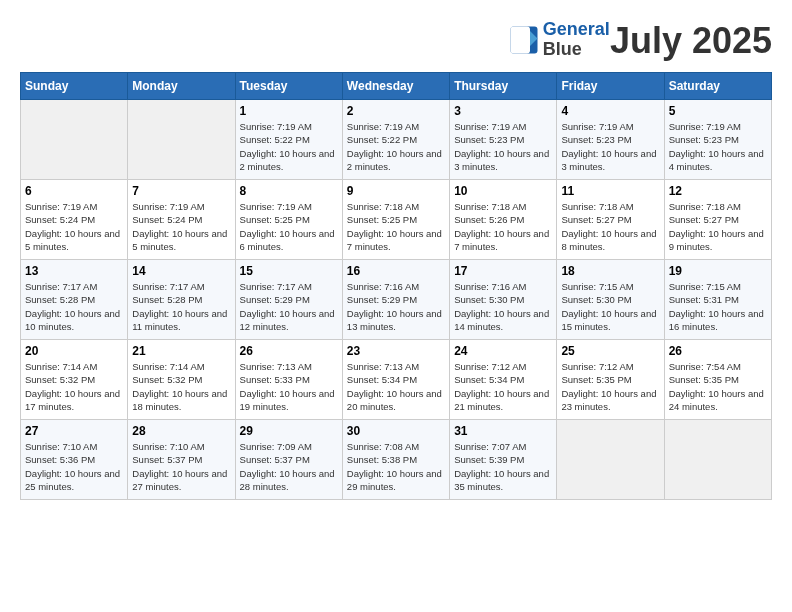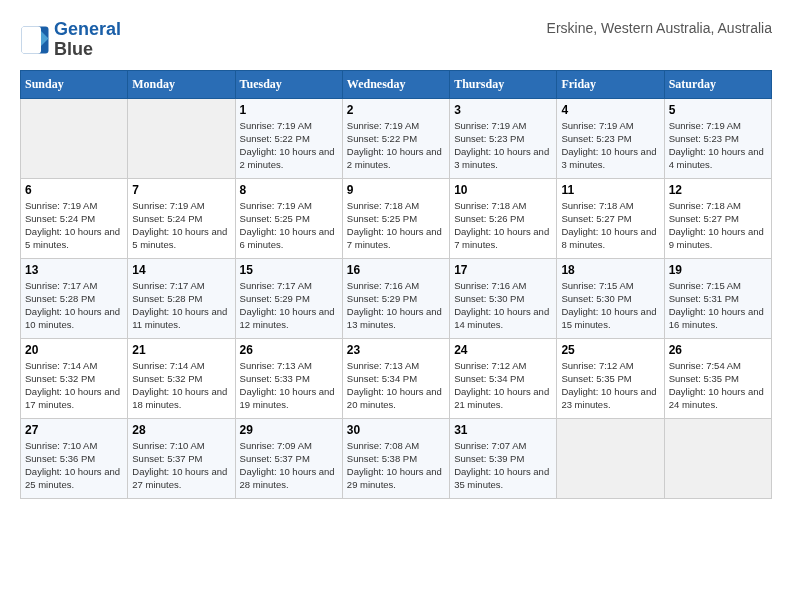--- a/index.html
+++ b/index.html
@@ -5,21 +5,21 @@
     * { box-sizing: border-box; margin: 0; padding: 0; }
     body {
       font-family: Arial, sans-serif;
       background: #fff;
       width: 792px;
       min-height: 612px;
       padding: 20px;
     }
     .header {
       display: flex;
-      justify-content: space-between;
+      justify-content: flex-end;
       align-items: flex-start;
       margin-bottom: 10px;
     }
     .logo {
       display: flex;
       align-items: center;
     }
     .logo-text {
       font-size: 18px;
       font-weight: bold;
@@ -52,21 +52,20 @@
       font-size: 10px;
     }
     thead th {
       background-color: #2a6db5;
       color: white;
       padding: 6px 4px;
       text-align: left;
       font-size: 12px;
       font-weight: bold;
       border: 1px solid #1a5a99;
-      font-family: Liberation Serif, serif;
     }
     tbody td {
       border: 1px solid #ccc;
       vertical-align: top;
       padding: 4px;
       width: 107px;
       min-height: 80px;
       height: 80px;
     }
     tbody tr:nth-child(odd) {
@@ -99,21 +98,21 @@
       <rect x="2" y="2" width="36" height="36" rx="4" fill="#1a5fa8"></rect>
       <polygon points="28,8 38,18 28,28" fill="#4a9fd4"></polygon>
       <rect x="2" y="2" width="26" height="36" rx="4" fill="white"></rect>
     </svg>
     <div class="logo-text">
       <div><span>General</span></div>
       <div><span style="color:#404040">Blue</span></div>
     </div>
   </div>
   <div class="title-block">
-    <div class="location-title">Erskine, Western Australia, Australia</div>
+    <div class="month-title">July 2025</div>
   </div>
 </div>
 
 <table>
   <thead>
     <tr id="weekday-header">
     <th>Sunday</th>
         <th>Monday</th>
         <th>Tuesday</th>
         <th>Wednesday</th>

